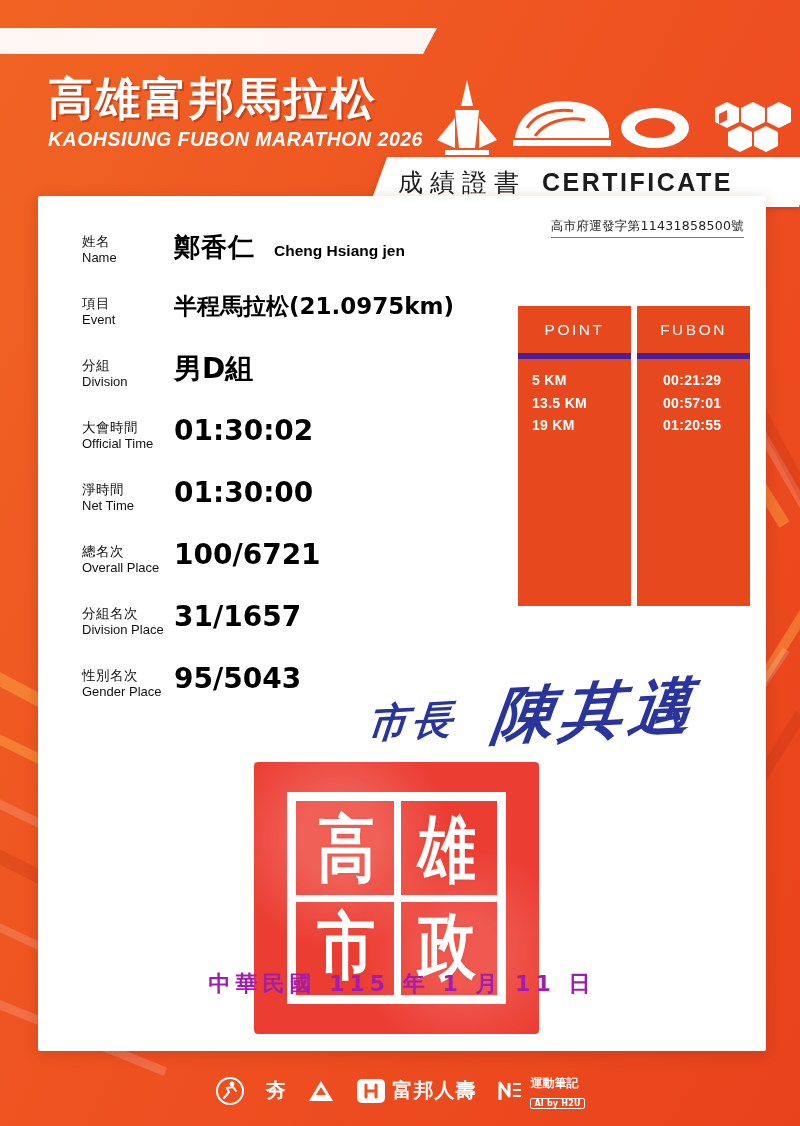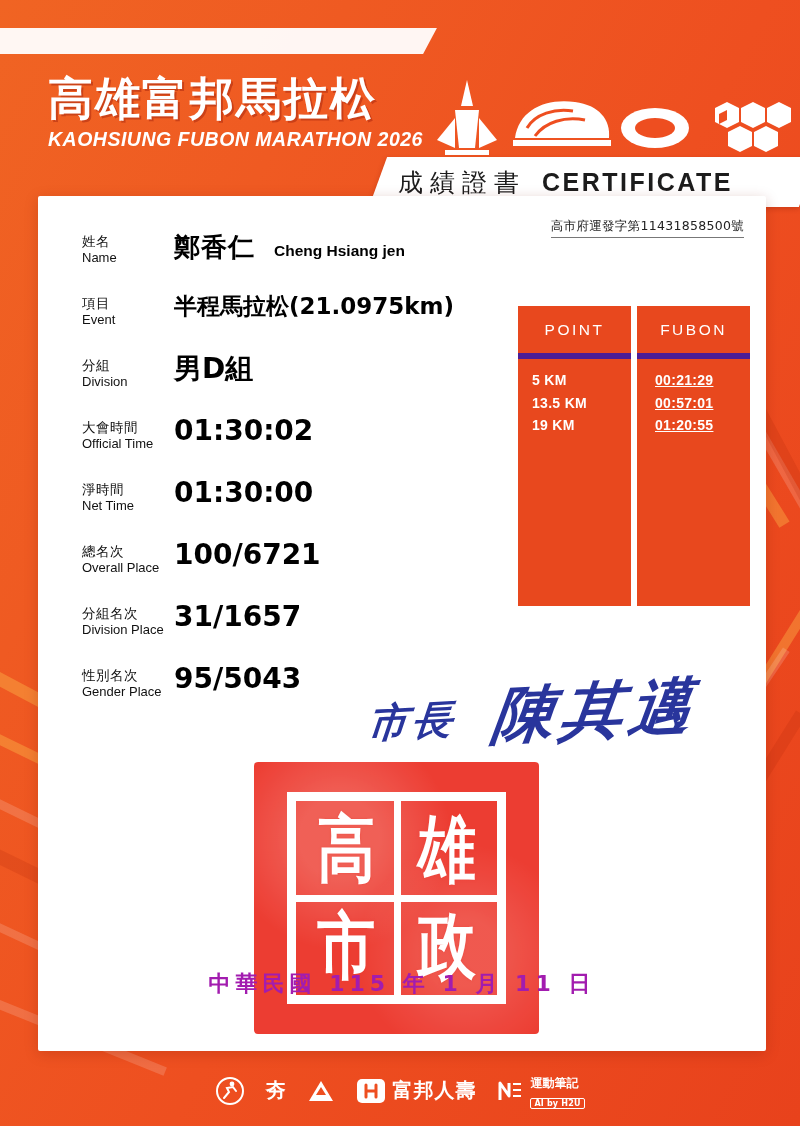--- a/index.html
+++ b/index.html
@@ -230,21 +230,21 @@
     padding: 10px 0 0 0;
   }
   .split-cell {
     font-family: "Liberation Sans", sans-serif;
     font-size: 14px;
     font-weight: 700;
     line-height: 1.62;
     padding-left: 14px;
     letter-spacing: .3px;
   }
-  .split-col.time .split-cell { padding-left: 18px; text-decoration: underline; }
+  .split-col.time .split-cell { padding-left: 26px; }
 
   
   .sig {
     position: absolute;
     left: 320px; top: 470px;
     width: 450px;
     height: 90px;
     color: #29359c;
     font-family: "DejaVu Serif", serif;
     white-space: nowrap;

